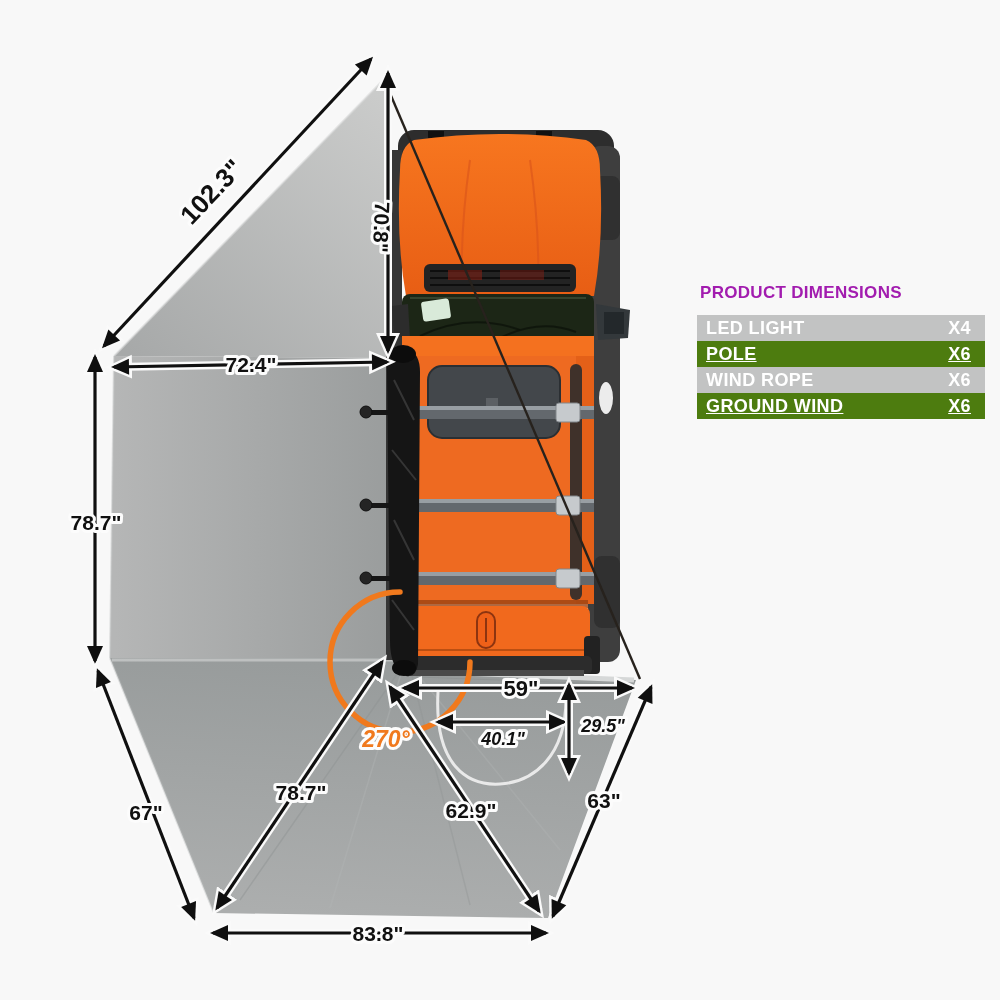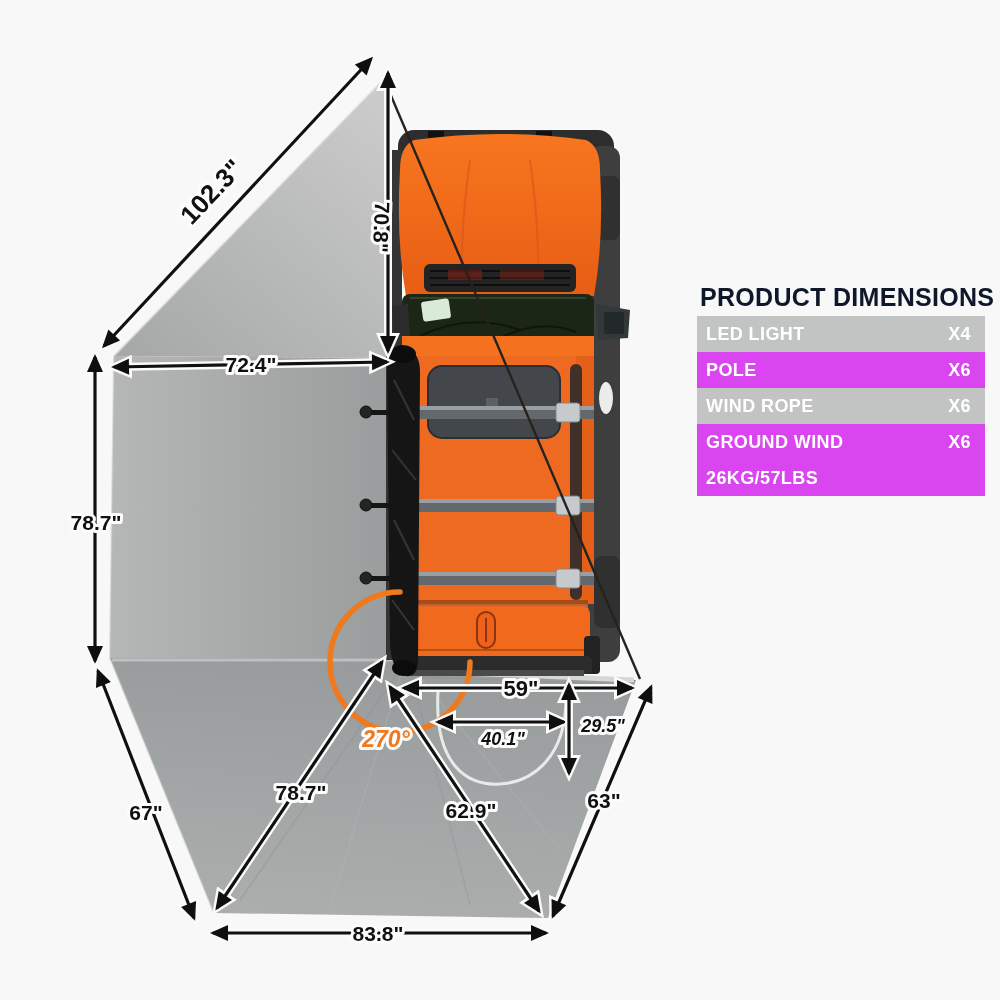--- a/index.html
+++ b/index.html
@@ -18,30 +18,30 @@
     paint-order:stroke;stroke-linejoin:round;
     text-anchor:middle;font-size:21px;
   }
   text.dim.big{font-size:26px;}
   text.dim.med{font-size:22px;}
   text.dim.it{font-style:italic;font-size:18px;}
   text.dim.deg{font-style:italic;font-size:23px;fill:#f0791d;}
   
   .panel{position:absolute;left:697px;top:283px;width:288px;}
   .panel-title{
-    font-size:25px;font-weight:bold;color:#0f172a;letter-spacing:.3px;
-    margin:0 0 4px 3px;white-space:nowrap;
+    font-size:17px;font-weight:bold;color:#a21caf;letter-spacing:.3px;
+    margin:0 0 12px 3px;white-space:nowrap;
   }
   .spec-row{
-    height:36px;display:flex;align-items:center;justify-content:space-between;
+    height:26px;display:flex;align-items:center;justify-content:space-between;
     padding:0 14px 0 9px;color:#ffffff;font-weight:bold;font-size:18px;
     letter-spacing:.4px;white-space:nowrap;
   }
   .row-light{background:#c2c3c3;}
-  .row-dark{background:#d946ef;}
+  .row-dark{background:#4d7c0f;text-decoration:underline;}
   .spec-val{font-weight:bold;}
 </style>
 </head>
 <body>
 
 <svg id="stage" width="1000" height="1000" viewBox="0 0 1000 1000">
   <defs>
     <marker id="hw" markerUnits="userSpaceOnUse" markerWidth="28" markerHeight="28" refX="18" refY="14" orient="auto-start-reverse">
       <path d="M0 2 L27 14 L0 26 Z" fill="#fafafa"></path>
     </marker>
@@ -254,17 +254,13 @@
     <span class="spec-val">X6</span>
   </div>
   <div class="spec-row row-light">
     <span>WIND ROPE</span>
     <span class="spec-val">X6</span>
   </div>
   <div class="spec-row row-dark">
     <span>GROUND WIND</span>
     <span class="spec-val">X6</span>
   </div>
-  <div class="spec-row row-dark">
-    <span>26KG/57LBS</span>
-    <span class="spec-val"></span>
-  </div>
 </div>
 
 </body></html>

